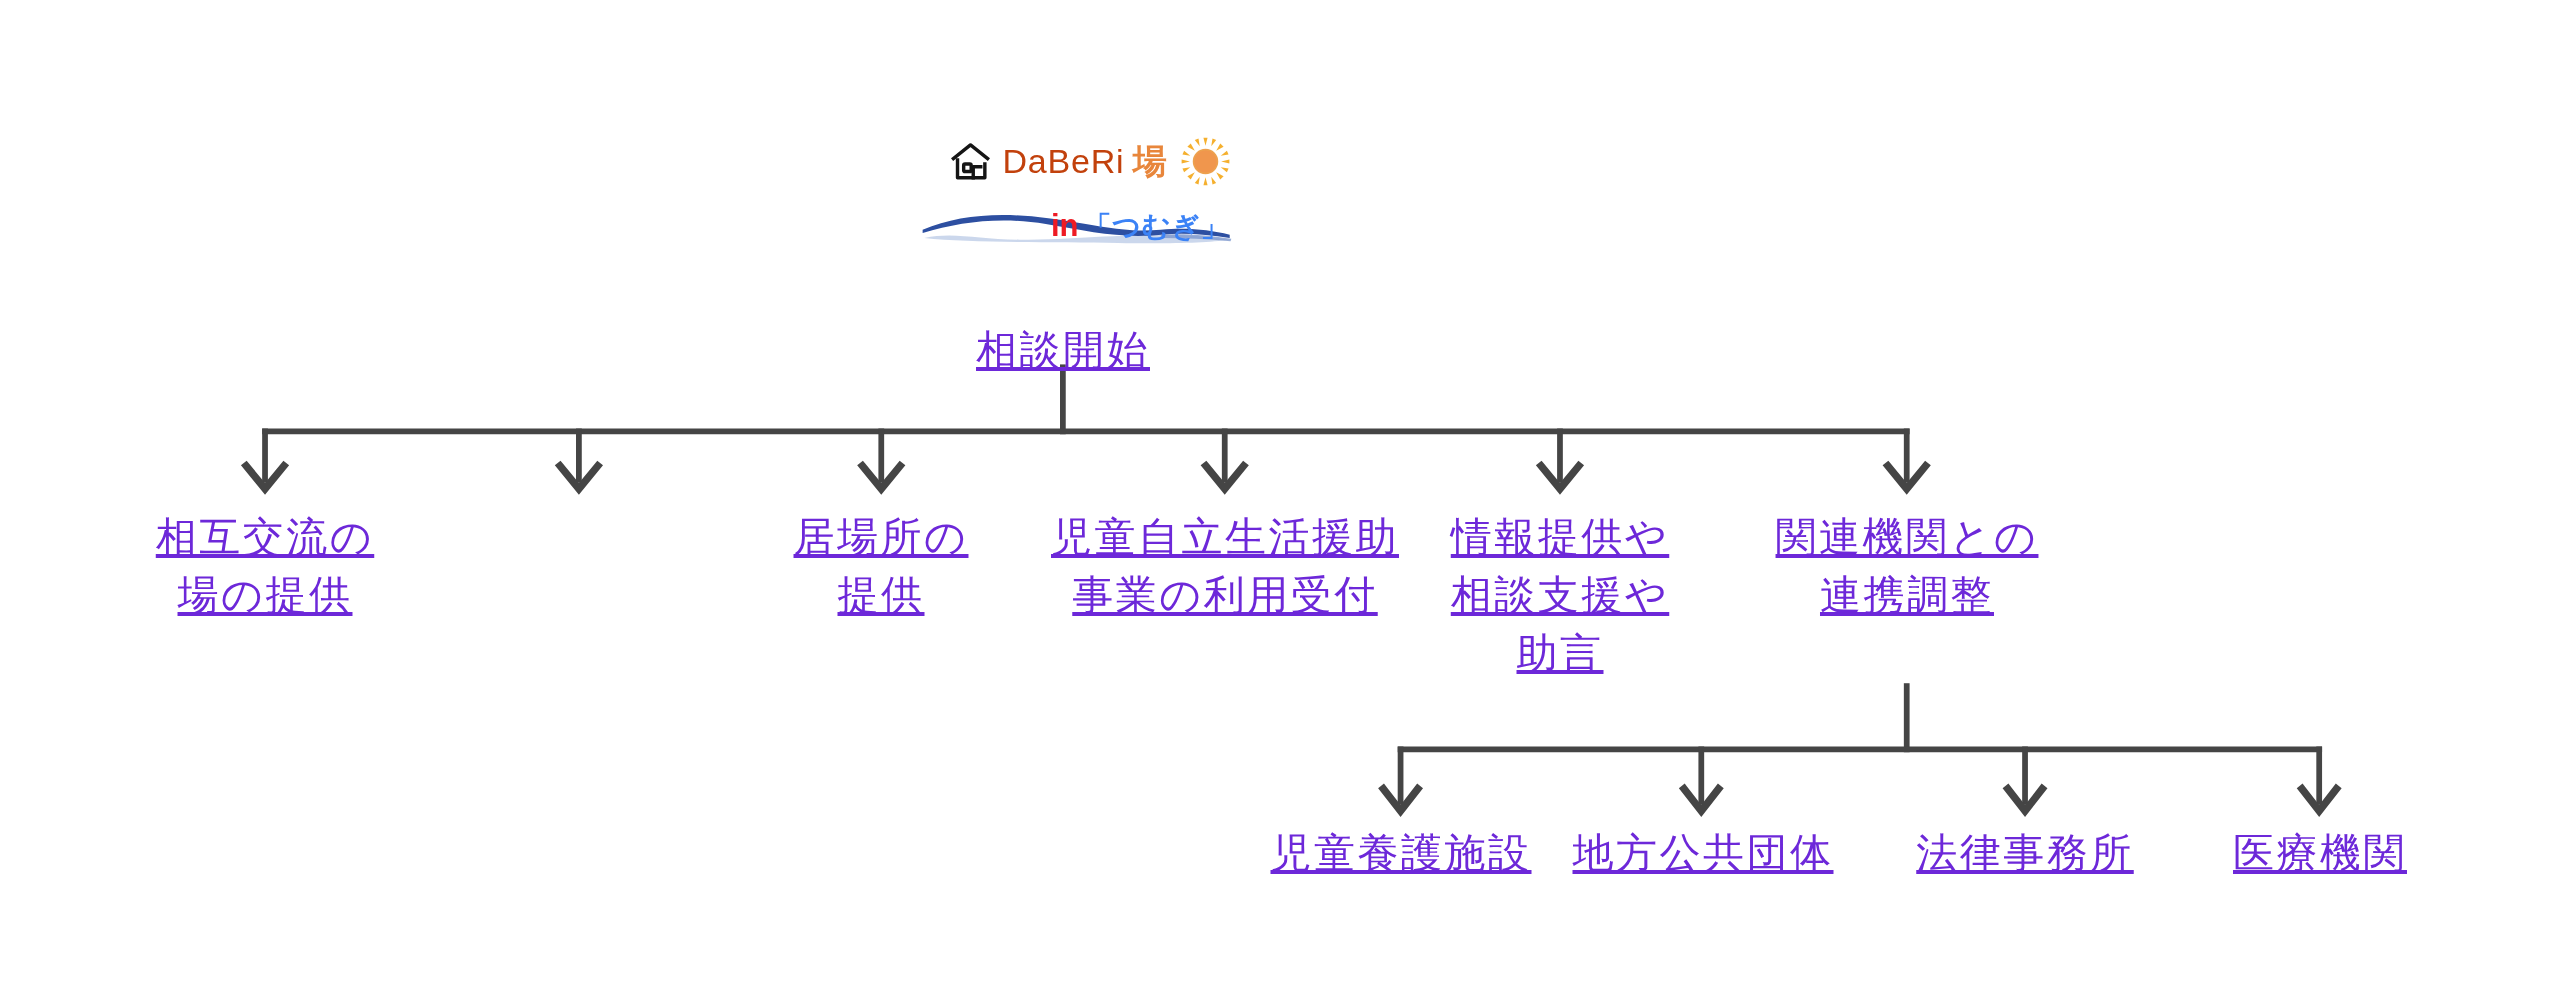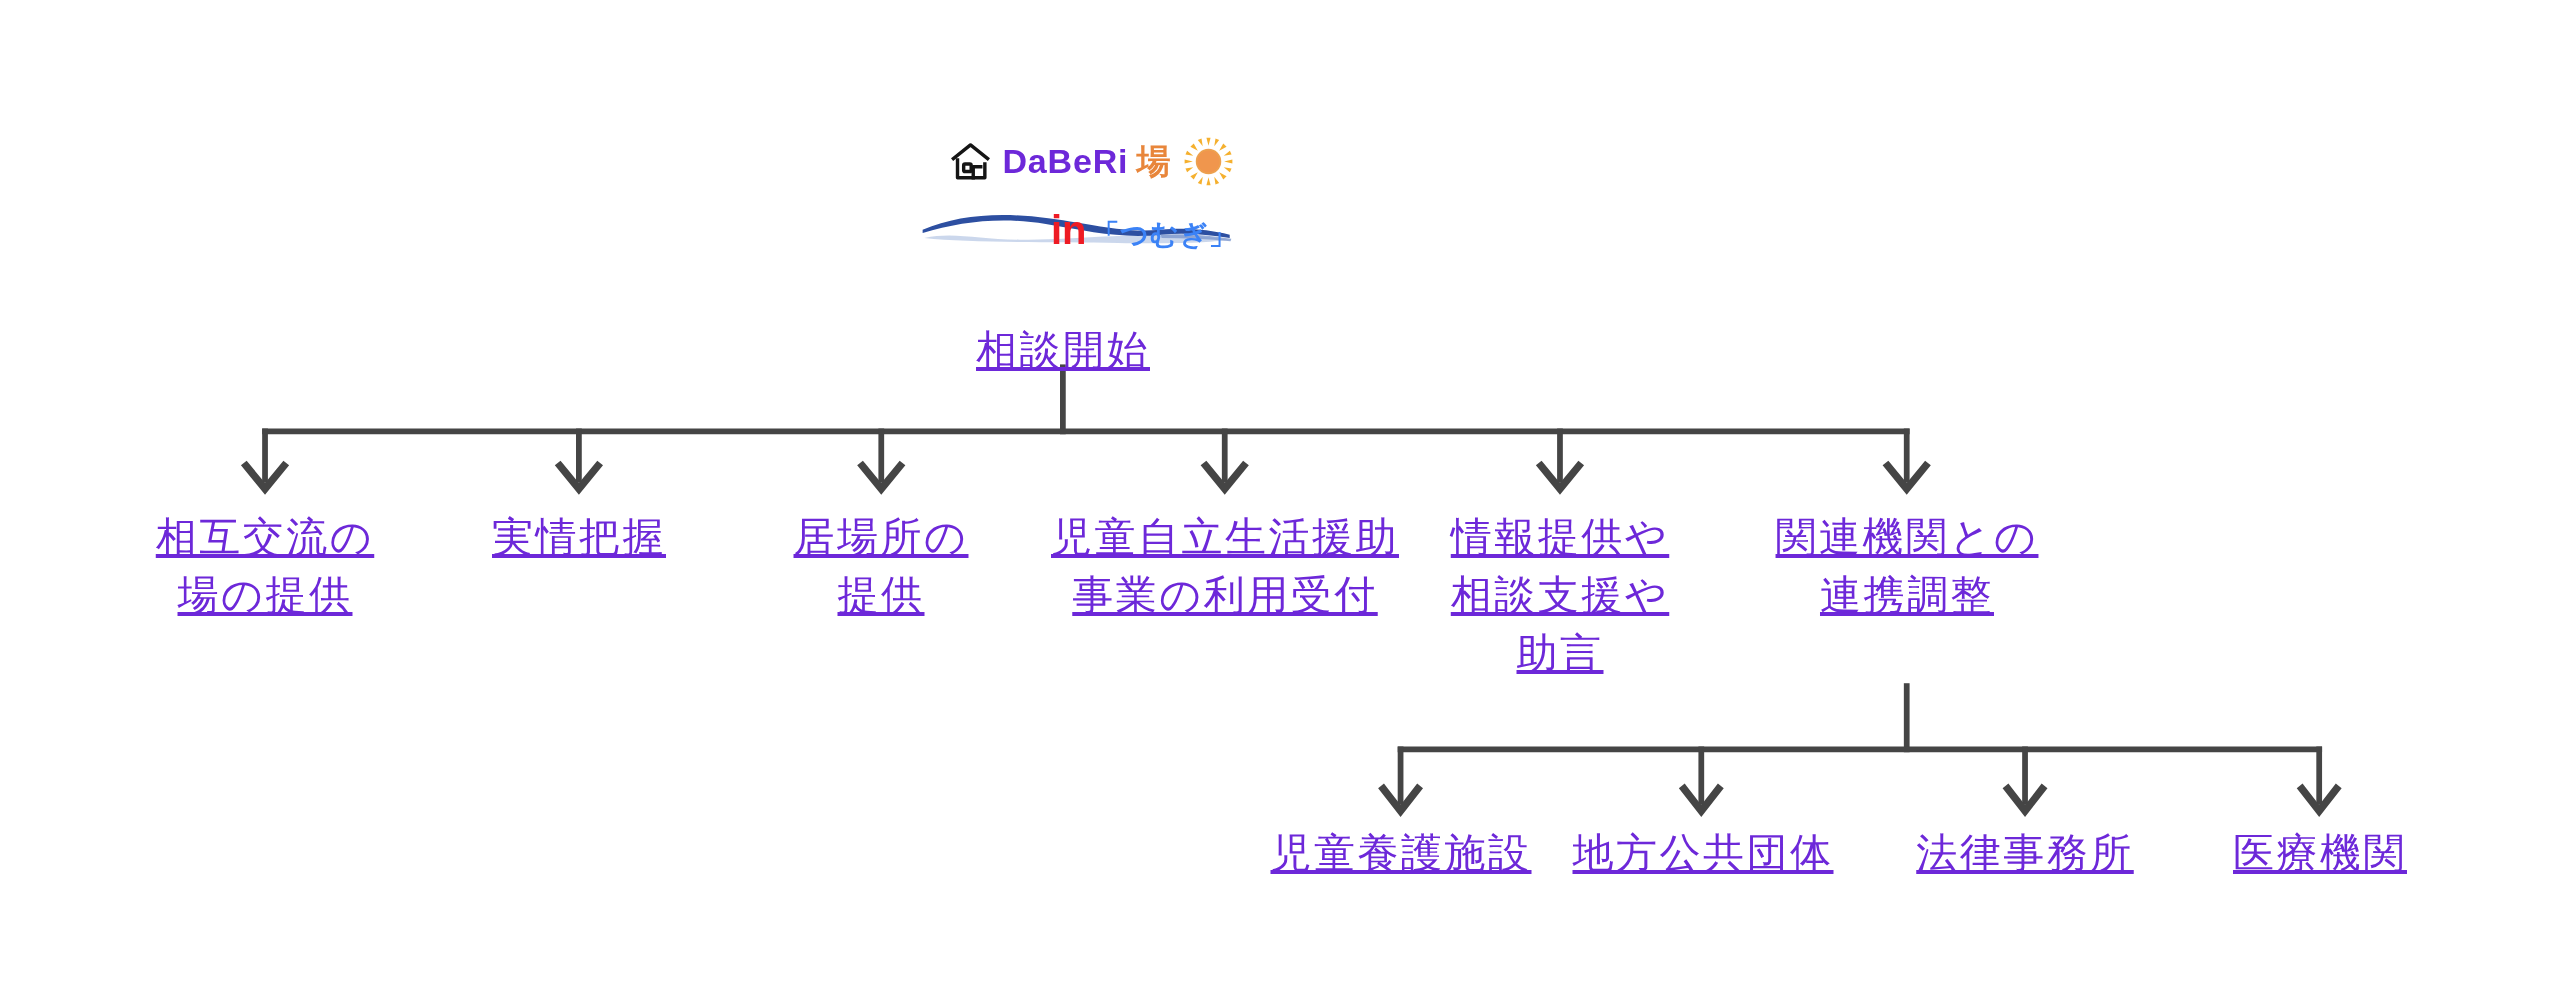--- a/index.html
+++ b/index.html
@@ -18,22 +18,22 @@
   .logo-row1 {
     position: absolute;
     left: 950px;
     top: 136px;
     display: flex;
     align-items: center;
   }
   .house-icon { width: 41px; height: 46px; margin-right: 11.5px; }
   .brand-text {
     font-size: 34px;
-    font-weight: bold;
-    color: #6d28d9;
+    font-weight: normal;
+    color: #c2410c;
     letter-spacing: 0.8px;
   }
   .brand-suffix {
     font-size: 34px;
     font-weight: bold;
     color: #e8863b;
     margin-left: 8.2px;
   }
   .sun-icon { width: 51px; height: 51px; margin-left: 13px; }
   .logo-row2 {
@@ -46,21 +46,21 @@
   .brush-svg { position: absolute; left: 0; top: 0; }
   .tagline {
     position: absolute;
     left: 130px;
     top: 2.5px;
     display: flex;
     align-items: baseline;
     white-space: nowrap;
   }
   .tagline-in {
-    font-size: 40px;
+    font-size: 31px;
     font-weight: bold;
     color: #ee1b24;
   }
   .tagline-title {
     font-size: 28px;
     font-weight: bold;
     color: #3b82f6;
     margin-left: 5px;
     letter-spacing: 0.8px;
   }
@@ -173,21 +173,20 @@
 
 <div class="node node-root" style="left:1063px; top:321px;">
   <div>相談開始</div>
 </div>
 
 <div class="node" style="left:265px; top:508px;text-align:center;">
   <div>相互交流の</div>
   <div>場の提供</div>
 </div>
 <div class="node" style="left:579px; top:508px;">
-  <div>実情把握</div>
 </div>
 <div class="node" style="left:881px; top:508px;">
   <div>居場所の</div>
   <div>提供</div>
 </div>
 <div class="node" style="left:1225px; top:508px;text-align:center;">
   <div>児童自立生活援助</div>
   <div>事業の利用受付</div>
 </div>
 <div class="node" style="left:1560px; top:508px;">

